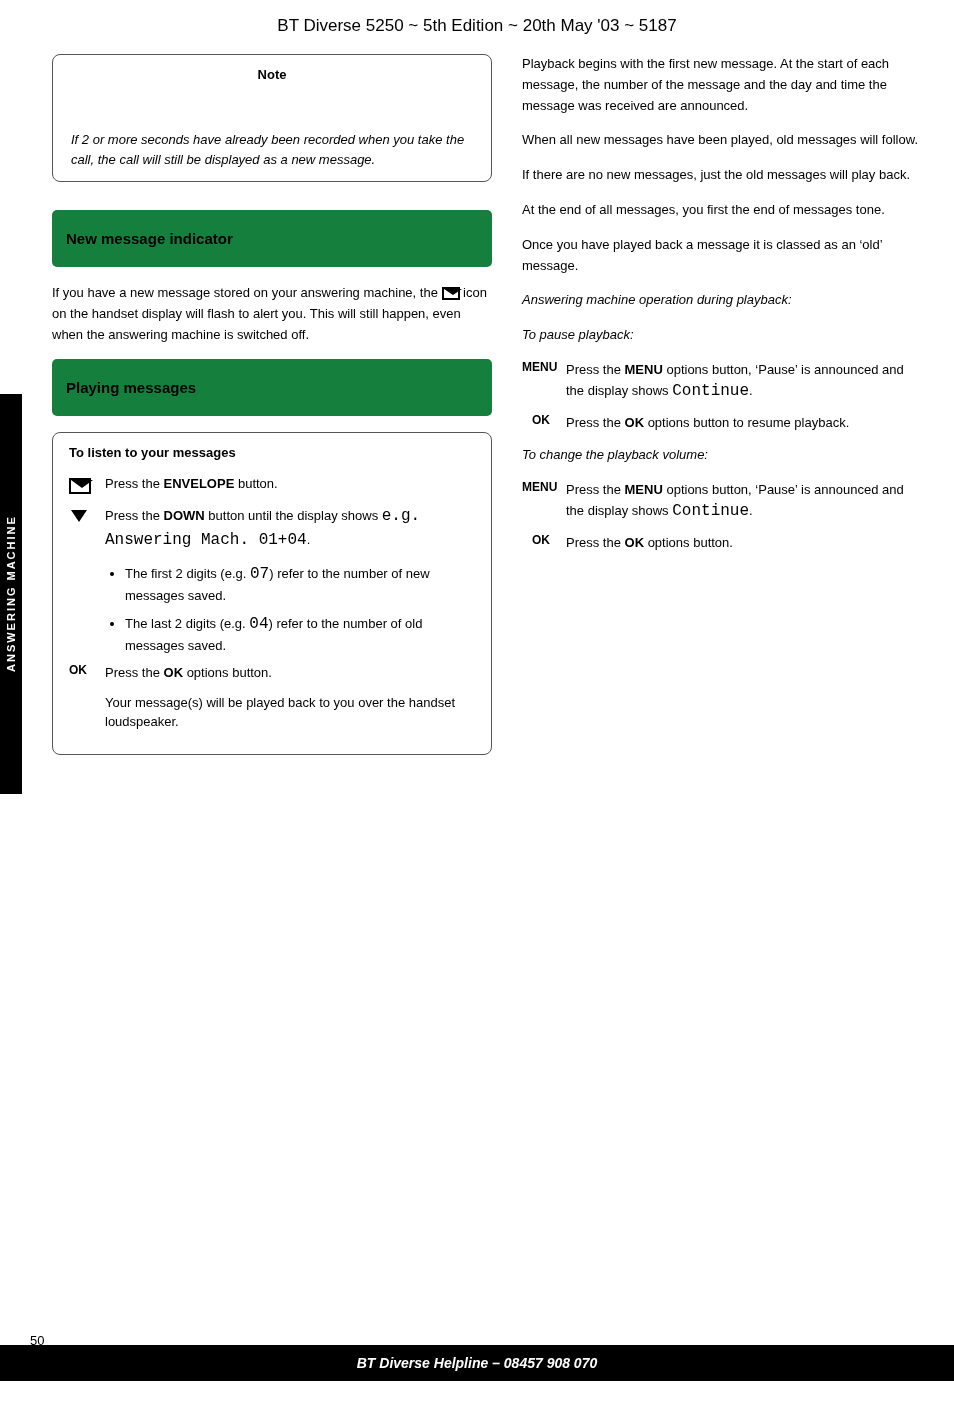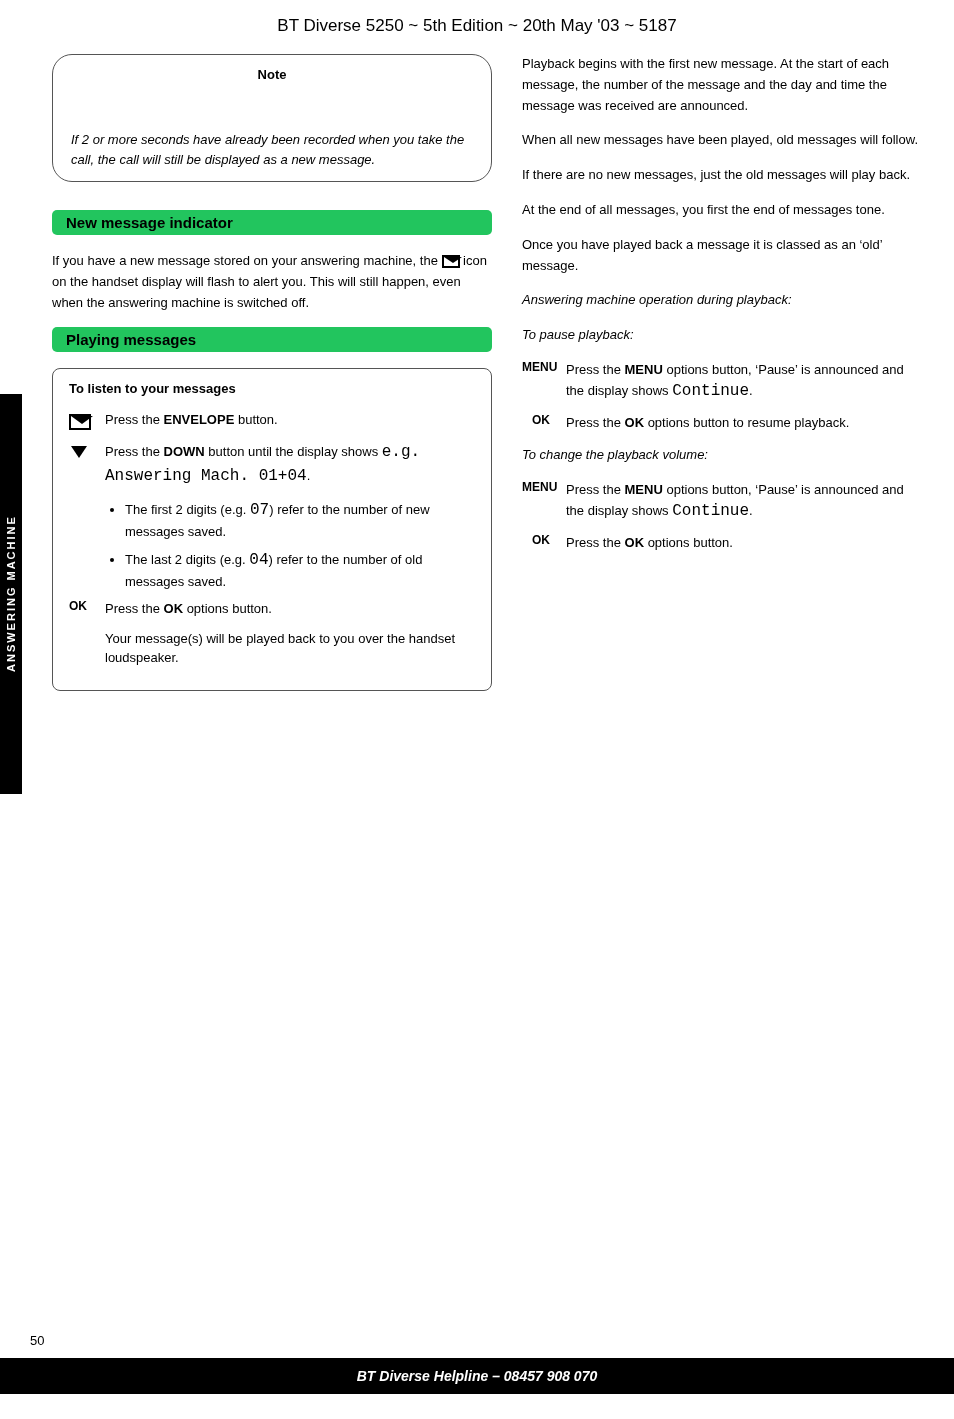--- a/index.html
+++ b/index.html
@@ -56,41 +56,41 @@
       padding-top: 10px;
     }
     .right-col {
       flex: 1;
       padding-top: 10px;
       padding-left: 10px;
     }
     
     .note-box {
       border: 1.5px solid #555;
-      border-radius: 20px;
+      border-radius: 8px;
       padding: 12px 18px;
       margin-bottom: 28px;
     }
     .note-title {
       font-weight: bold;
       text-align: center;
       margin-bottom: 8px;
       font-size: 13px;
     }
     .note-text {
       font-style: italic;
       font-size: 13px;
       line-height: 1.5;
       margin-top: 48px;
     }
     
     .section-header {
-      background: #22c55e;
+      background: #15803d;
       border-radius: 5px;
-      padding: 4px 14px;
+      padding: 20px 14px;
       font-weight: bold;
       font-size: 15px;
       margin-bottom: 16px;
     }
     
     .subsection-box {
       border: 1.5px solid #555;
       border-radius: 8px;
       padding: 12px 16px;
       margin-bottom: 8px;
@@ -204,21 +204,21 @@
     
     .page-footer {
       background: #000;
       color: #fff;
       text-align: center;
       padding: 10px;
       font-style: italic;
       font-weight: bold;
       font-size: 14px;
       position: absolute;
-      bottom: 0;
+      bottom: 13px;
       left: 0;
       right: 0;
     }
     .page-number {
       position: absolute;
       bottom: 46px;
       left: 30px;
       font-size: 13px;
     }
   </style>

